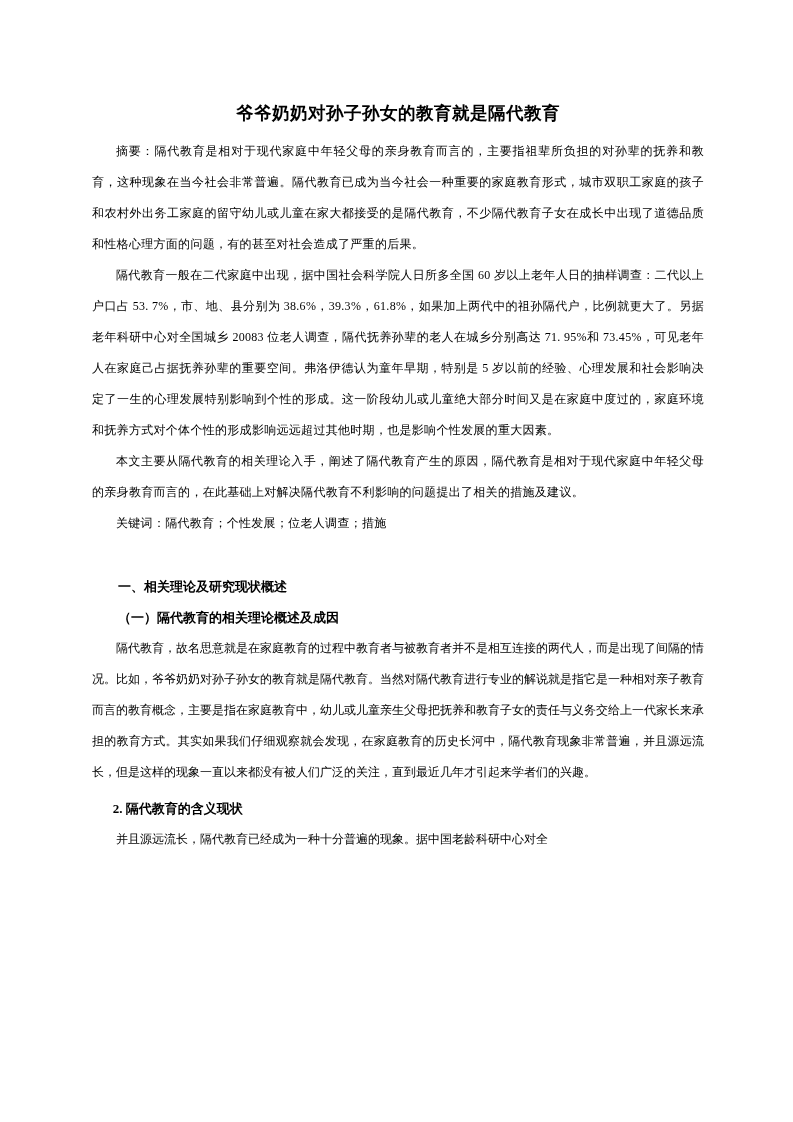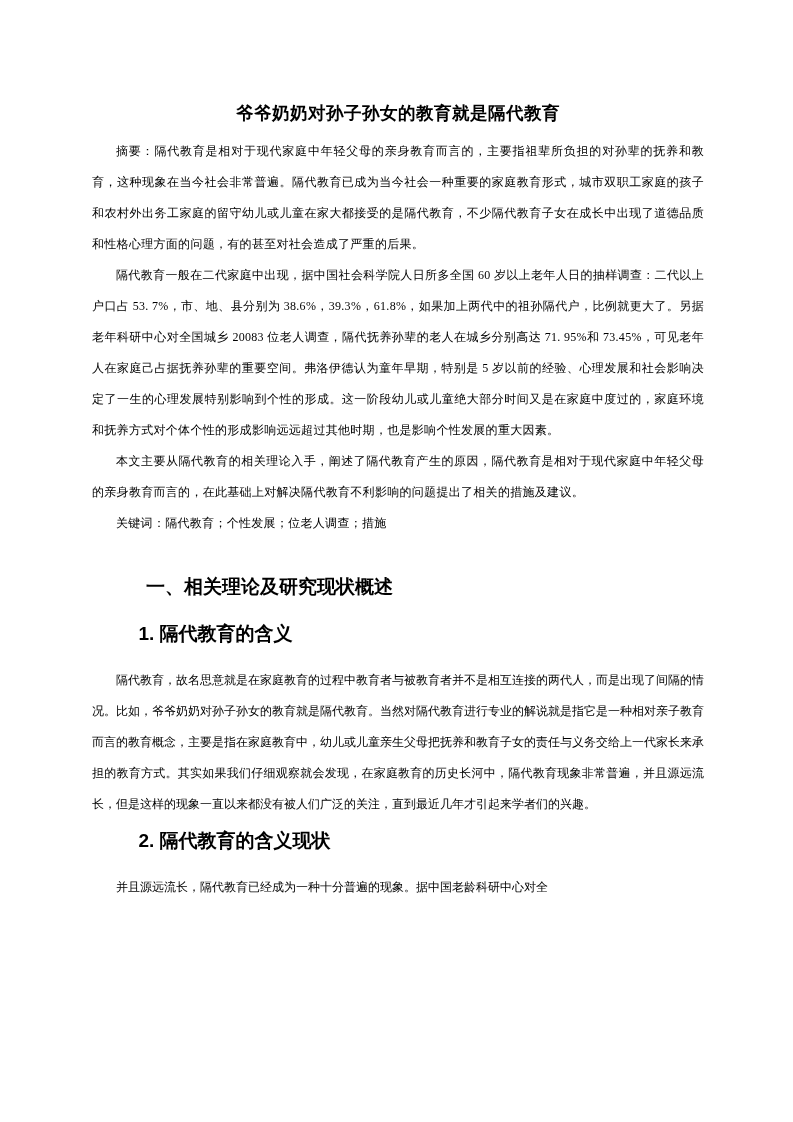--- a/index.html
+++ b/index.html
@@ -37,35 +37,36 @@
     line-height: 31px;
     letter-spacing: 0.3px;
     text-align: justify;
     text-justify: inter-ideograph;
     text-indent: 2em;
   }
   p.abs.first {
     margin-top: 9px;
   }
   .heading {
-    margin: 16px;
+    margin: 0;
     font-family: "Liberation Sans", "DejaVu Sans", sans-serif;
     font-weight: bold;
-    font-size: 19px;
+    font-size: 13px;
     line-height: 31px;
     text-indent: 2em;
   }
   .heading.top-gap {
     margin-top: 32px;
   }
   .heading.num {
     text-indent: 1.6em;
   }
   .heading.small-gap {
     margin-top: 5px;
+    font-family: Liberation Serif, serif;
   }
   p.body {
     margin: 0;
     font-size: 12px;
     line-height: 31px;
     text-align: justify;
     text-justify: inter-ideograph;
     text-indent: 2em;
   }
 </style>
@@ -80,22 +81,22 @@
     <p class="abs first">摘要：隔代教育是相对于现代家庭中年轻父母的亲身教育而言的，主要指祖辈所负担的对孙辈的抚养和教育，这种现象在当今社会非常普遍。隔代教育已成为当今社会一种重要的家庭教育形式，城市双职工家庭的孩子和农村外出务工家庭的留守幼儿或儿童在家大都接受的是隔代教育，不少隔代教育子女在成长中出现了道德品质和性格心理方面的问题，有的甚至对社会造成了严重的后果。</p>
 
     <p class="abs">隔代教育一般在二代家庭中出现，据中国社会科学院人日所多全国 60 岁以上老年人日的抽样调查：二代以上户口占 53. 7%，市、地、县分别为 38.6%，39.3%，61.8%，如果加上两代中的祖孙隔代户，比例就更大了。另据老年科研中心对全国城乡 20083 位老人调查，隔代抚养孙辈的老人在城乡分别高达 71. 95%和 73.45%，可见老年人在家庭己占据抚养孙辈的重要空间。弗洛伊德认为童年早期，特别是 5 岁以前的经验、心理发展和社会影响决定了一生的心理发展特别影响到个性的形成。这一阶段幼儿或儿童绝大部分时间又是在家庭中度过的，家庭环境和抚养方式对个体个性的形成影响远远超过其他时期，也是影响个性发展的重大因素。</p>
 
     <p class="abs">本文主要从隔代教育的相关理论入手，阐述了隔代教育产生的原因，隔代教育是相对于现代家庭中年轻父母的亲身教育而言的，在此基础上对解决隔代教育不利影响的问题提出了相关的措施及建议。</p>
 
     <p class="abs">关键词：隔代教育；个性发展；位老人调查；措施</p>
 
     <div class="heading top-gap">一、相关理论及研究现状概述</div>
 
+    <div class="heading">（一）隔代教育的相关理论概述及成因</div>
 
-    <div class="heading num">1. 隔代教育的含义</div>
 
     <p class="body">隔代教育，故名思意就是在家庭教育的过程中教育者与被教育者并不是相互连接的两代人，而是出现了间隔的情况。比如，爷爷奶奶对孙子孙女的教育就是隔代教育。当然对隔代教育进行专业的解说就是指它是一种相对亲子教育而言的教育概念，主要是指在家庭教育中，幼儿或儿童亲生父母把抚养和教育子女的责任与义务交给上一代家长来承担的教育方式。其实如果我们仔细观察就会发现，在家庭教育的历史长河中，隔代教育现象非常普遍，并且源远流长，但是这样的现象一直以来都没有被人们广泛的关注，直到最近几年才引起来学者们的兴趣。</p>
 
     <div class="heading num small-gap">2. 隔代教育的含义现状</div>
 
     <p class="body">并且源远流长，隔代教育已经成为一种十分普遍的现象。据中国老龄科研中心对全</p>
 
   </div>
 </div>
 

